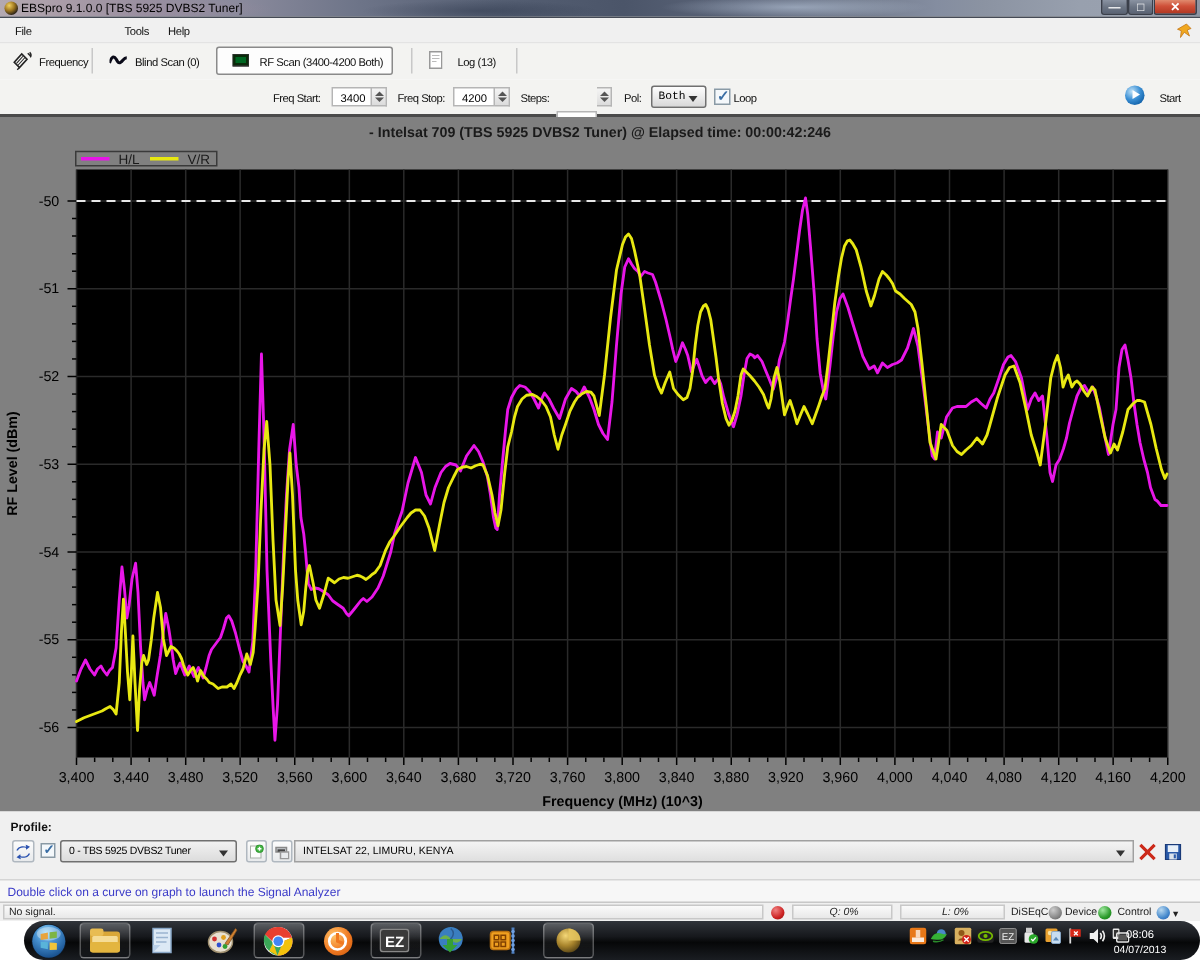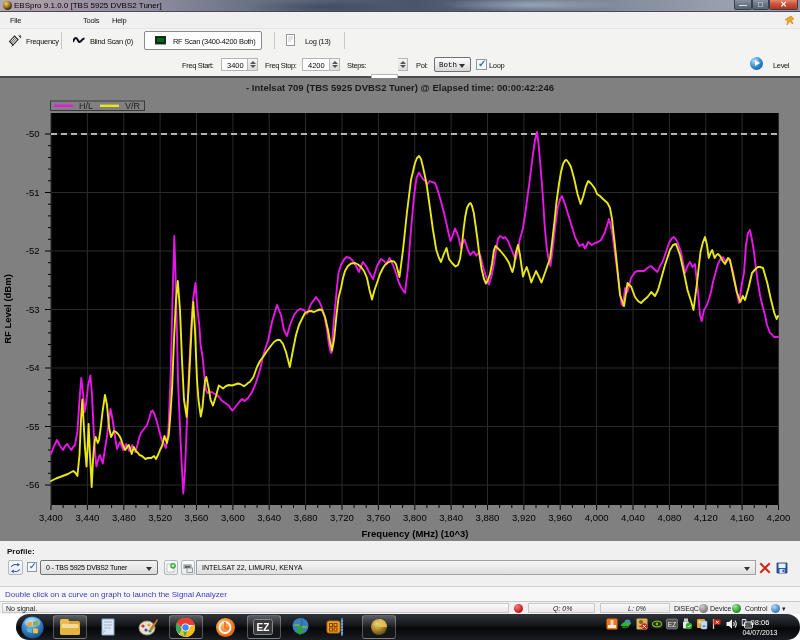--- a/index.html
+++ b/index.html
@@ -131,21 +131,21 @@
   <div class="tbox" style="left:302px;width:28px;">4200</div>
   <div class="spin" style="left:330px;"></div>
   <span class="lbl" style="left:347px;">Steps:</span>
   <div class="tbox" style="left:371px;width:27px;margin-top:16px;">5.0</div>
   <div class="spin" style="left:398px;"></div>
   <span class="lbl" style="left:416px;">Pol:</span>
   <div id="polsel">Both</div>
   <div id="loopchk"></div>
   <span class="lbl" style="left:489px;">Loop</span>
   <div id="startbtn"></div>
-  <span class="lbl" style="left:773px;">Level</span>
+  <span class="lbl" style="left:773px;">Start</span>
 </div>
 
 <div class="abs" id="chart">
   <svg class="abs" style="left:0;top:0;" width="800" height="463" viewBox="0 0 800 463">
 
     <g id="plotsvg">
     <rect x="51.0" y="35.0" width="727.5" height="392.0" fill="#000"></rect>
     <line x1="51.0" y1="35.0" x2="51.0" y2="427.0" stroke="#2a2a2a" stroke-width="1"></line>
     <line x1="87.4" y1="35.0" x2="87.4" y2="427.0" stroke="#2a2a2a" stroke-width="1"></line>
     <line x1="123.8" y1="35.0" x2="123.8" y2="427.0" stroke="#2a2a2a" stroke-width="1"></line>

